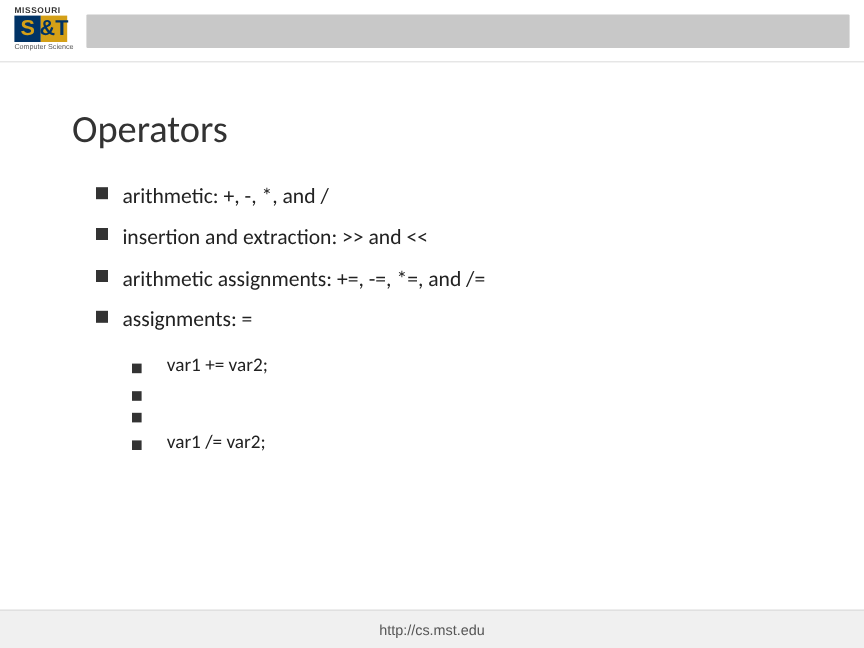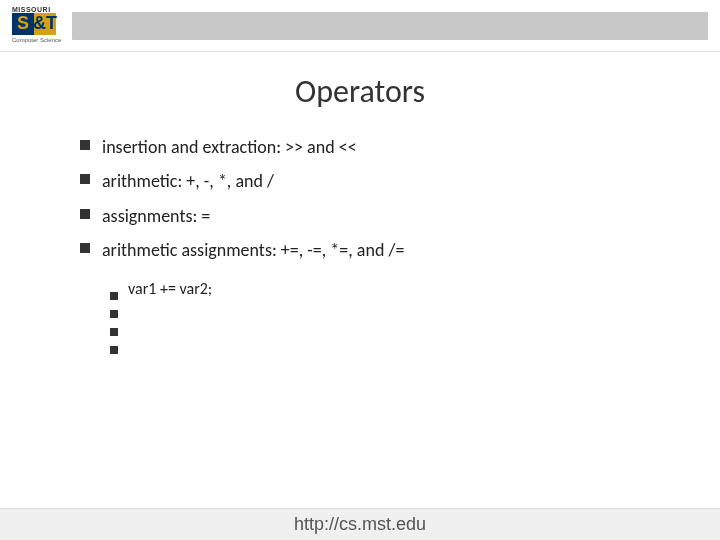--- a/index.html
+++ b/index.html
@@ -98,23 +98,24 @@
 
     
     .main-content {
       padding: 20px 60px 10px 60px;
     }
 
     .slide-title {
       font-size: 32px;
       font-weight: normal;
       color: #333333;
-      text-align: center;
+      text-align: left;
       margin-bottom: 24px;
       font-family: 'Calibri', 'Arial', sans-serif;
+      margin-top: 16px;
     }
 
     .bullet-list {
       list-style: none;
       padding: 0;
       margin: 0 0 16px 20px;
     }
 
     .bullet-list li {
       display: flex;
@@ -137,26 +138,27 @@
     }
 
     .sub-bullet-list {
       list-style: none;
       padding: 0;
       margin: 6px 0 6px 50px;
     }
 
     .sub-bullet-list li {
       display: flex;
-      align-items: flex-end;
+      align-items: center;
       font-size: 16px;
       color: #222;
       margin-bottom: 6px;
       font-family: 'Calibri', 'Arial', sans-serif;
       line-height: 1.35;
+      gap: 11px;
     }
 
     .sub-bullet-square {
       display: inline-block;
       width: 8px;
       height: 8px;
       background: #333;
       margin-right: 10px;
       margin-top: 4px;
       flex-shrink: 0;
@@ -170,21 +172,21 @@
       right: 0;
       height: 32px;
       background: #f0f0f0;
       border-top: 1px solid #ddd;
       display: flex;
       align-items: center;
       justify-content: center;
     }
 
     .footer-url {
-      font-size: 18px;
+      font-size: 12px;
       color: #555;
       font-family: Arial, sans-serif;
     }
   </style>
 </head>
 <body>
 
 <div class="header-bar">
   <div class="logo-area">
     <div class="logo-box">
@@ -198,48 +200,49 @@
   </div>
   <div class="header-right-bar"></div>
 </div>
 
 <div class="main-content">
   <h1 class="slide-title">Operators</h1>
 
   <ul class="bullet-list">
     <li>
       <span class="bullet-square"></span>
+      <span>arithmetic: +, -, *, and /</span>
+    </li>
+    <li>
+      <span class="bullet-square"></span>
       <span>insertion and extraction: &gt;&gt; and &lt;&lt;</span>
     </li>
     <li>
       <span class="bullet-square"></span>
-      <span>arithmetic: +, -, *, and /</span>
+      <span>arithmetic assignments: +=, -=, *=, and /=</span>
     </li>
     <li>
       <span class="bullet-square"></span>
       <span>assignments: =</span>
     </li>
-    <li>
-      <span class="bullet-square"></span>
-      <span>arithmetic assignments: +=, -=, *=, and /=</span>
-    </li>
   </ul>
 
   <ul class="sub-bullet-list">
     <li>
       <span class="sub-bullet-square"></span>
       <span>var1 += var2;</span>
     </li>
     <li>
       <span class="sub-bullet-square"></span>
     </li>
     <li>
       <span class="sub-bullet-square"></span>
     </li>
     <li>
       <span class="sub-bullet-square"></span>
+      <span>var1 /= var2;</span>
     </li>
   </ul>
 </div>
 
 <div class="footer">
   <span class="footer-url">http://cs.mst.edu</span>
 </div>
 
 </body></html>

